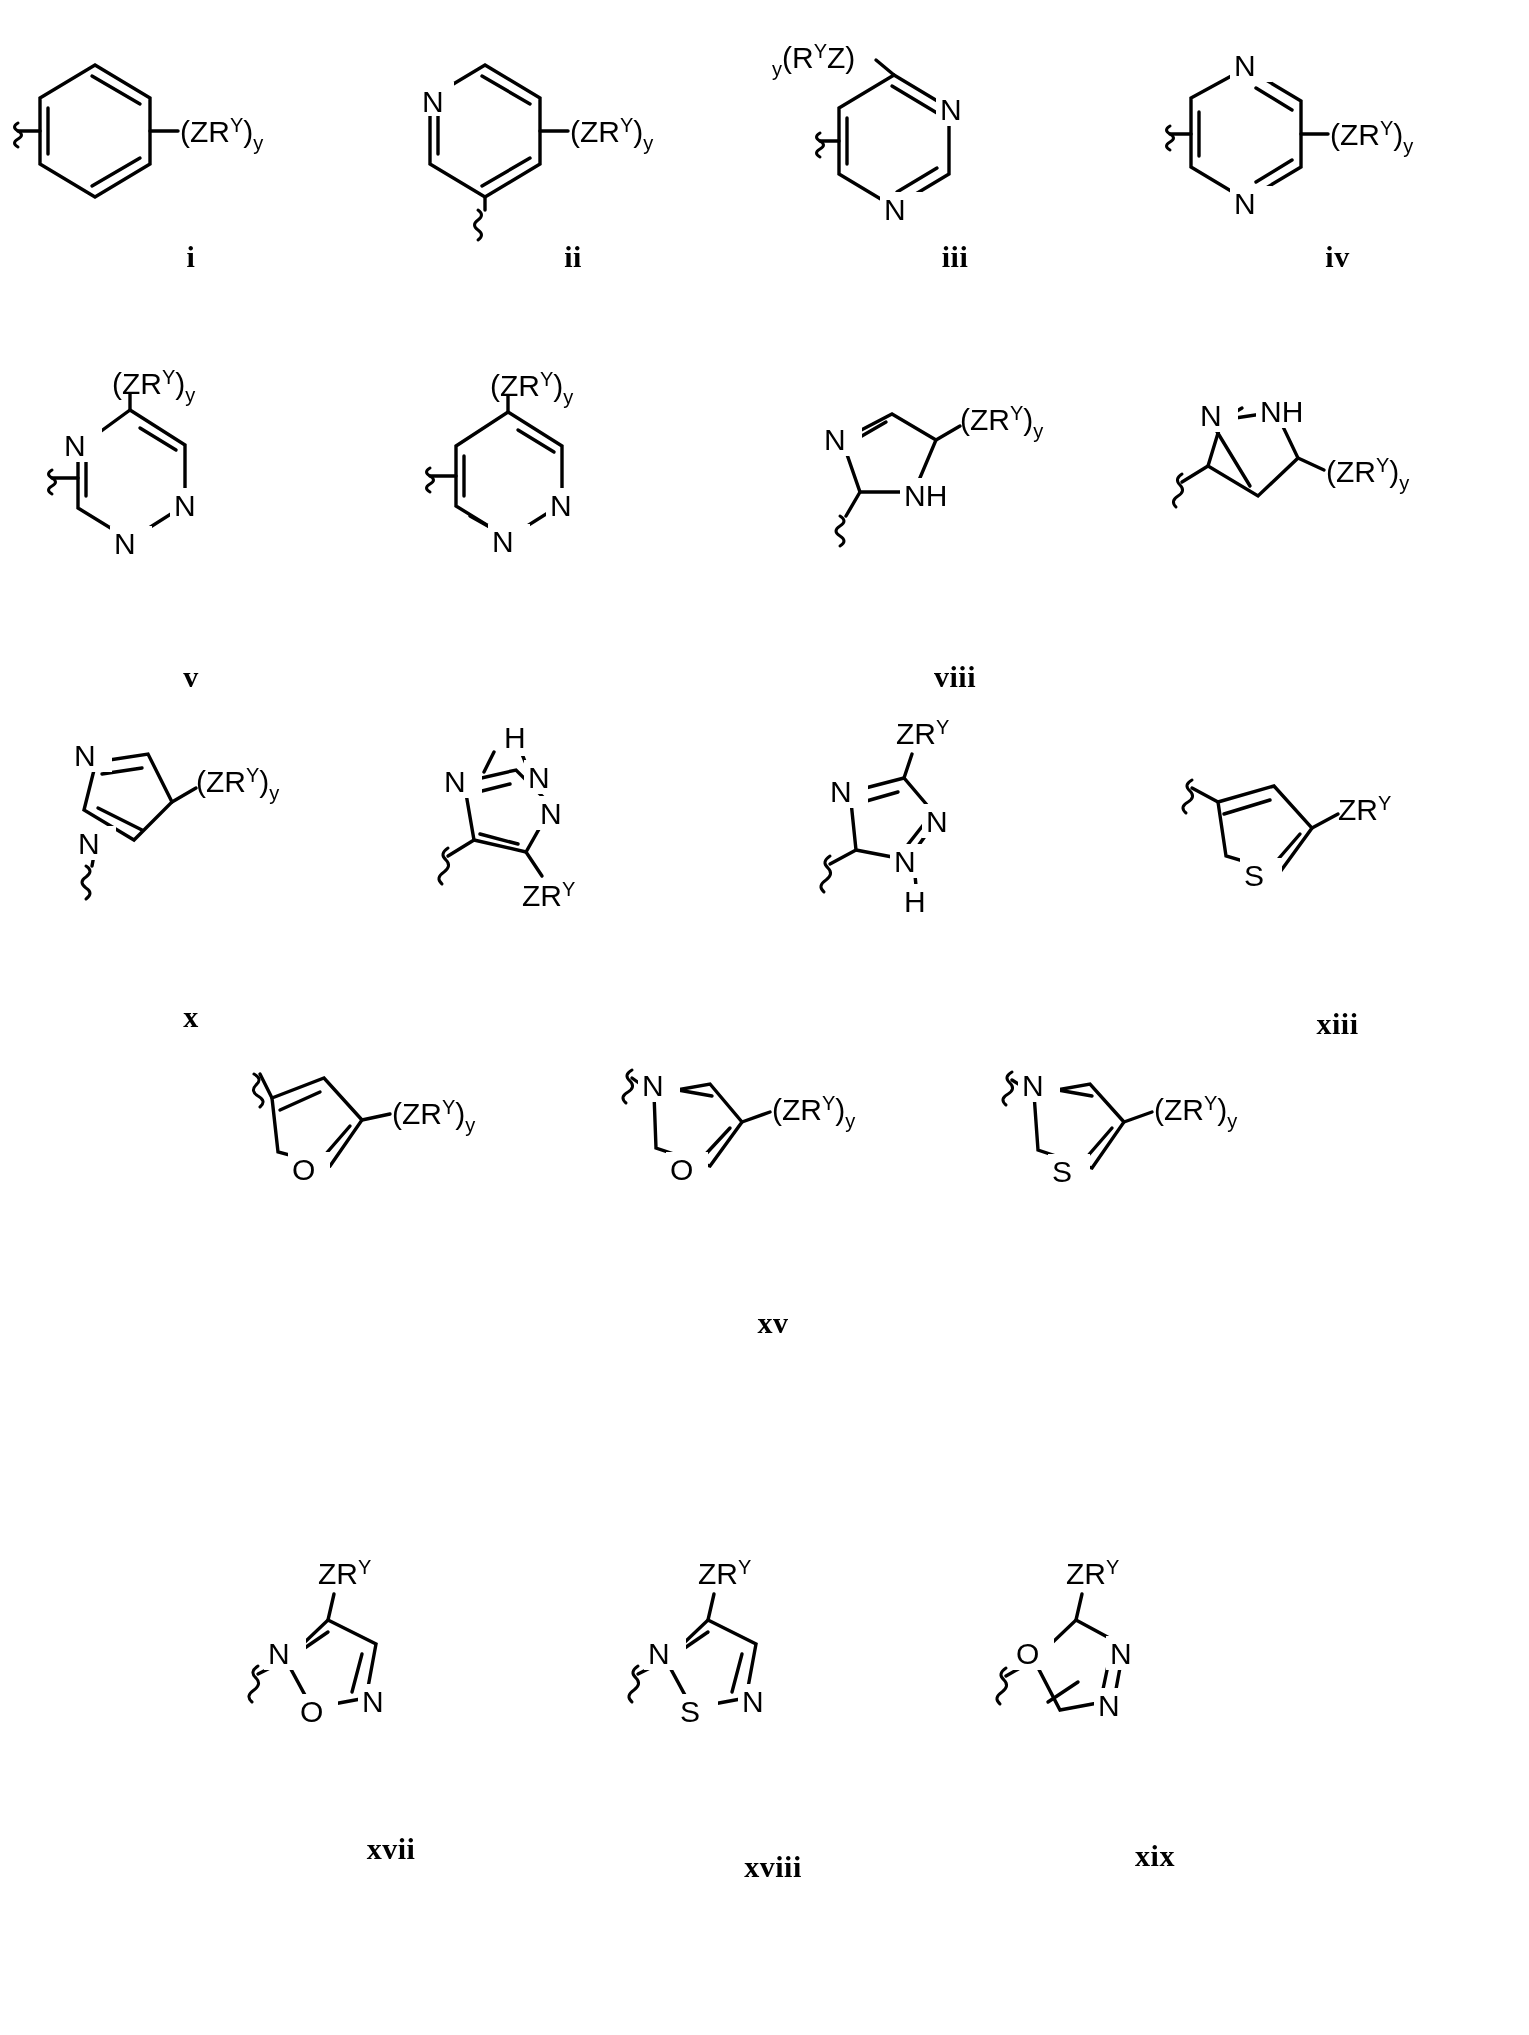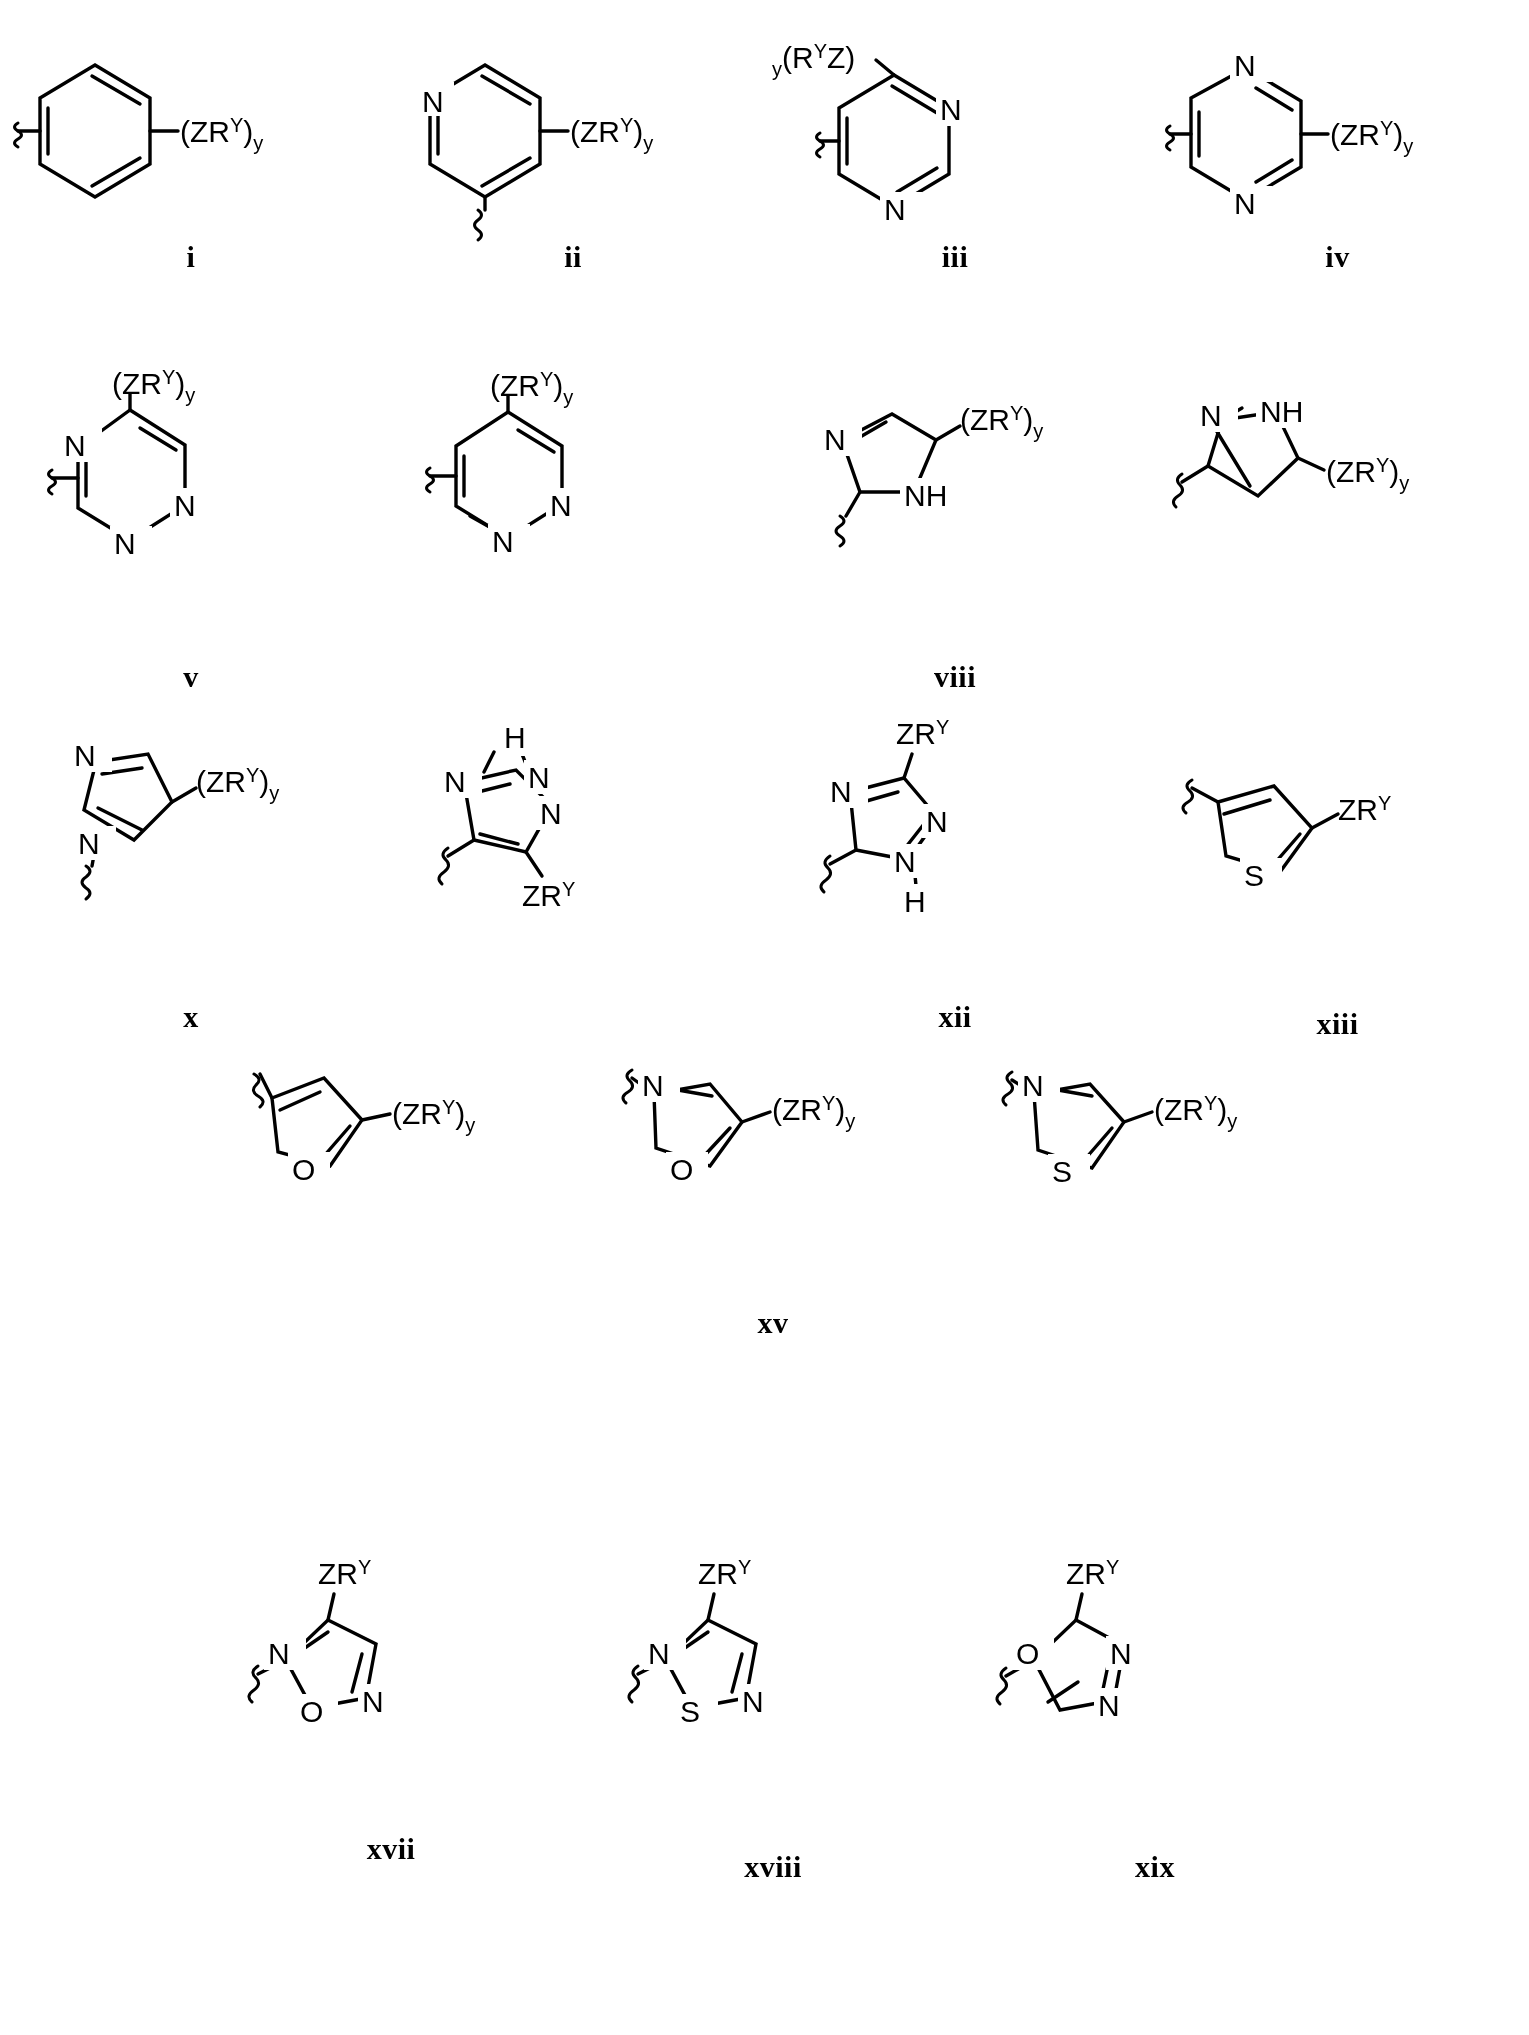--- a/index.html
+++ b/index.html
@@ -345,21 +345,20 @@
           <text class="atomtext" x="162" y="92">N</text>
           <rect x="126" y="104" width="42" height="34" fill="#fff"></rect>
           <text class="atomtext" x="130" y="132">N</text>
           <rect x="136" y="144" width="42" height="34" fill="#fff"></rect>
           <text class="atomtext" x="140" y="172">H</text>
           <text class="atomtext" x="132" y="4">
             <tspan>Z</tspan><tspan>R</tspan><tspan dy="-10" class="suptext">Y</tspan>
           </text>
         </svg>
       </div>
-      <div class="label" style="margin-top:30px;">xii</div>
     </div>
 
     <div class="cell" style="width:383px;">
       <div class="struct">
         <svg width="383" height="230" viewBox="0 0 383 230">
           <g stroke="#000" stroke-width="3.4" fill="none" stroke-linecap="round">
             <path d="M72,62 L128,46 L166,88 L134,132 L80,116 Z"></path>
             <line x1="78" y1="74" x2="124" y2="60"></line>
             <line x1="154" y1="94" x2="128" y2="124"></line>
             <path d="M72,62 L46,48"></path>
@@ -516,17 +515,17 @@
           <text class="atomtext" x="52" y="104">O</text>
           <rect x="142" y="76" width="42" height="34" fill="#fff"></rect>
           <text class="atomtext" x="146" y="104">N</text>
           <rect x="130" y="128" width="42" height="34" fill="#fff"></rect>
           <text class="atomtext" x="134" y="156">N</text>
           <text class="atomtext" x="102" y="24">
             <tspan>Z</tspan><tspan>R</tspan><tspan dy="-10" class="suptext">Y</tspan>
           </text>
         </svg>
       </div>
-      <div class="label" style="margin-top:30px;">xix</div>
+      <div class="label" style="margin-top:19px;">xix</div>
     </div>
   </div>
 
 </div>
 
 </body></html>

